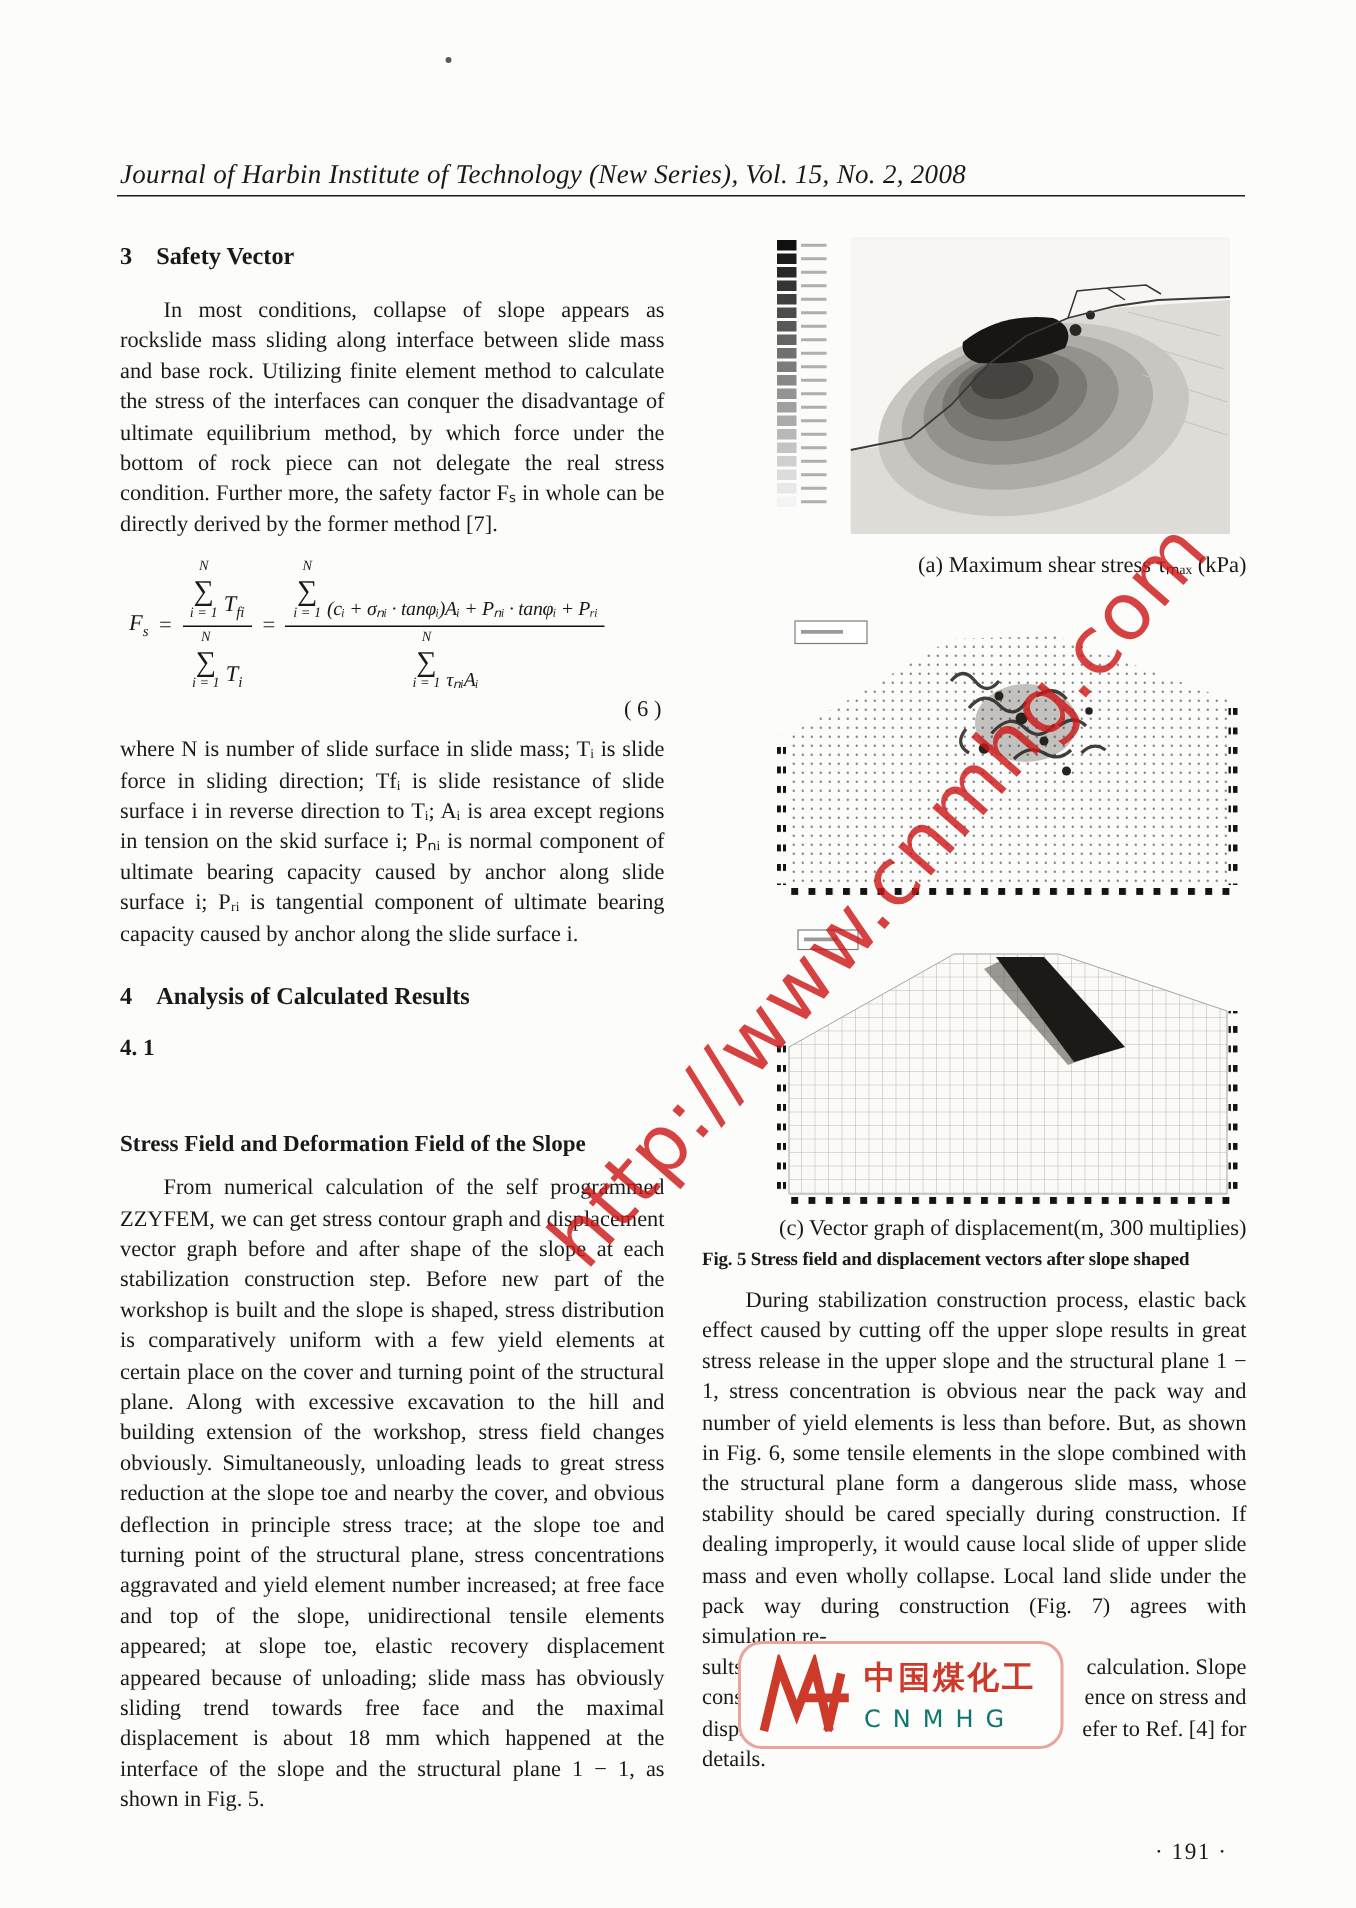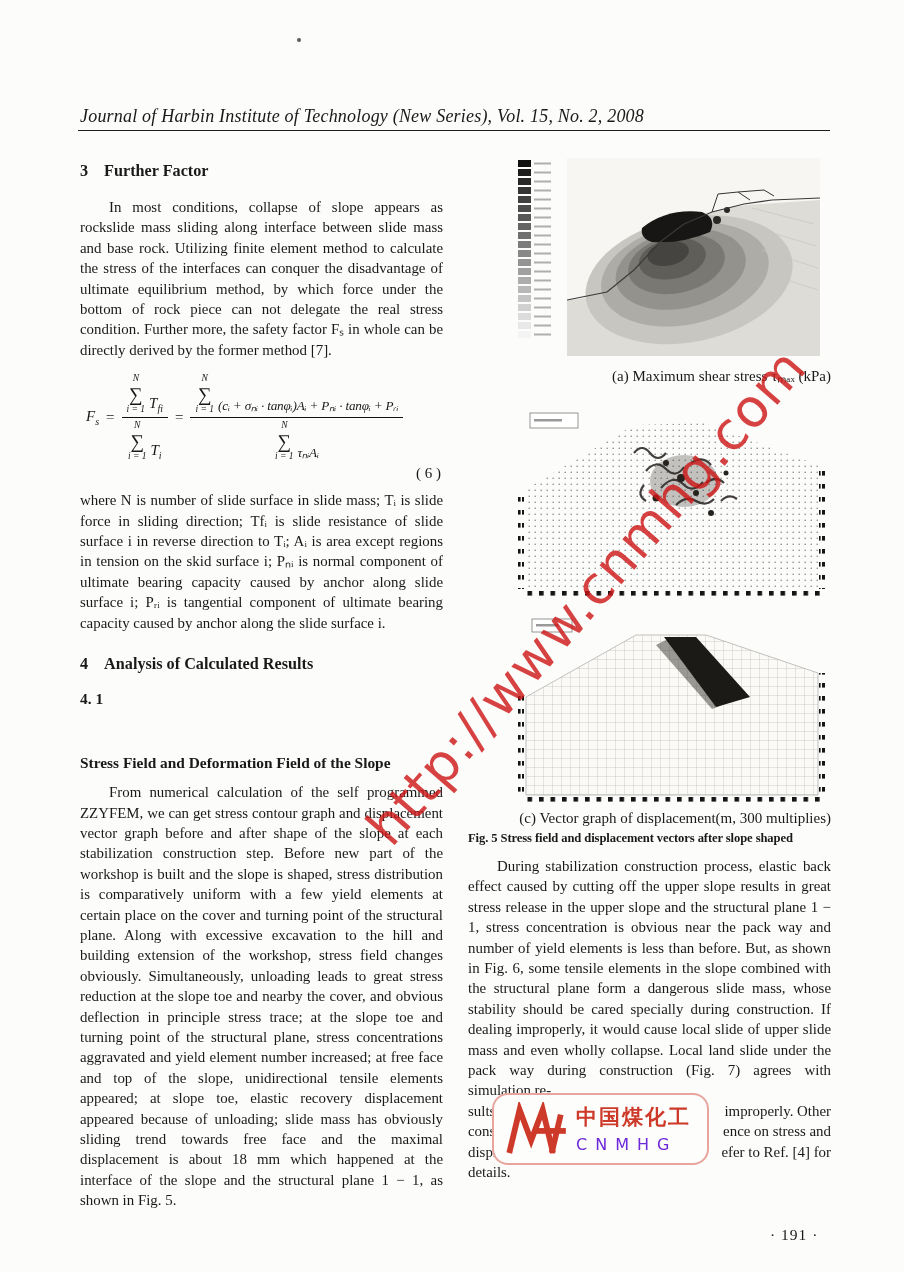--- a/index.html
+++ b/index.html
@@ -62,21 +62,21 @@
   .frag-block { position:relative; margin-top:0; }
   .frag-line { display:flex; justify-content:space-between; font-size:14.9px; line-height:20.4px; }
   .cnmhg-logo {
     position:absolute; left:24px; top:-8px; z-index:10;
     display:flex; align-items:center; gap:10px;
     background:#fdfdfc; border:2px solid rgba(207,58,42,.45); border-radius:16px;
     padding:7px 16px 7px 10px;
   }
   .logo-text { display:flex; flex-direction:column; gap:4px; }
   .logo-cn { font-family:"DejaVu Sans", sans-serif; font-weight:bold; font-size:21px; color:#ce3a2a; letter-spacing:2px; }
-  .logo-en { font-family:"DejaVu Sans", sans-serif; font-size:16px; color:#6d28d9; letter-spacing:8px; }
+  .logo-en { font-family:"DejaVu Sans", sans-serif; font-size:16px; color:#0f766e; letter-spacing:8px; }
 
   
   .watermark {
     position:absolute; left:378px; top:808px; z-index:40;
     transform-origin:0 50%; transform:rotate(-49deg);
     font-family:"DejaVu Sans", sans-serif; font-size:53px; line-height:58px;
     color:rgba(205,25,25,.82); white-space:nowrap; letter-spacing:1px;
     pointer-events:none;
   }
 
@@ -105,21 +105,21 @@
 <div class="page">
 
   <div class="journal-line">Journal of Harbin Institute of Technology (New Series), Vol. 15, No. 2, 2008</div>
   <div class="journal-rule"></div>
   <div class="speck"></div>
 
   <div class="col-left">
 
     <div class="heading">
       <span class="h-num">3</span>
-      <span class="h-title">Further Factor</span>
+      <span class="h-title">Safety Vector</span>
     </div>
 
     <p class="para indent" style="margin:0 0 10px;">In most conditions, collapse of slope appears as rockslide mass sliding along interface between slide mass and base rock. Utilizing finite element method to calculate the stress of the interfaces can conquer the disadvantage of ultimate equilibrium method, by which force under the bottom of rock piece can not delegate the real stress condition. Further more, the safety factor Fₛ in whole can be directly derived by the former method [7].</p>
 
     <div class="equation">
       <div class="eq-body">
         <span class="eq-lhs"><span>F</span><sub>s</sub></span>
         <span style="font-style:normal;">=</span>
 
         <span class="frac">
@@ -297,21 +297,21 @@
     </svg>
     <div class="fig-caption">(c) Vector graph of displacement(m, 300 multiplies)</div>
 
     <div class="fig-caption-main">Fig. 5   Stress field and displacement vectors after slope shaped</div>
 
     <p class="para indent right-para" style="margin:0;">During stabilization construction process, elastic back effect caused by cutting off the upper slope results in great stress release in the upper slope and the structural plane 1 − 1, stress concentration is obvious near the pack way and number of yield elements is less than before. But, as shown in Fig. 6, some tensile elements in the slope combined with the structural plane form a dangerous slide mass, whose stability should be cared specially during construction. If dealing improperly, it would cause local slide of upper slide mass and even wholly collapse. Local land slide under the pack way during construction (Fig. 7) agrees with simulation re-</p>
 
     <div class="frag-block">
       <div class="frag-line">
         <span>sults</span>
-        <span>improperly. Other</span>
+        <span>calculation. Slope</span>
       </div>
       <div class="frag-line">
         <span>const</span>
         <span>ence on stress and</span>
       </div>
       <div class="frag-line">
         <span>displ</span>
         <span>efer to Ref. [4] for</span>
       </div>
       <div class="frag-line">

